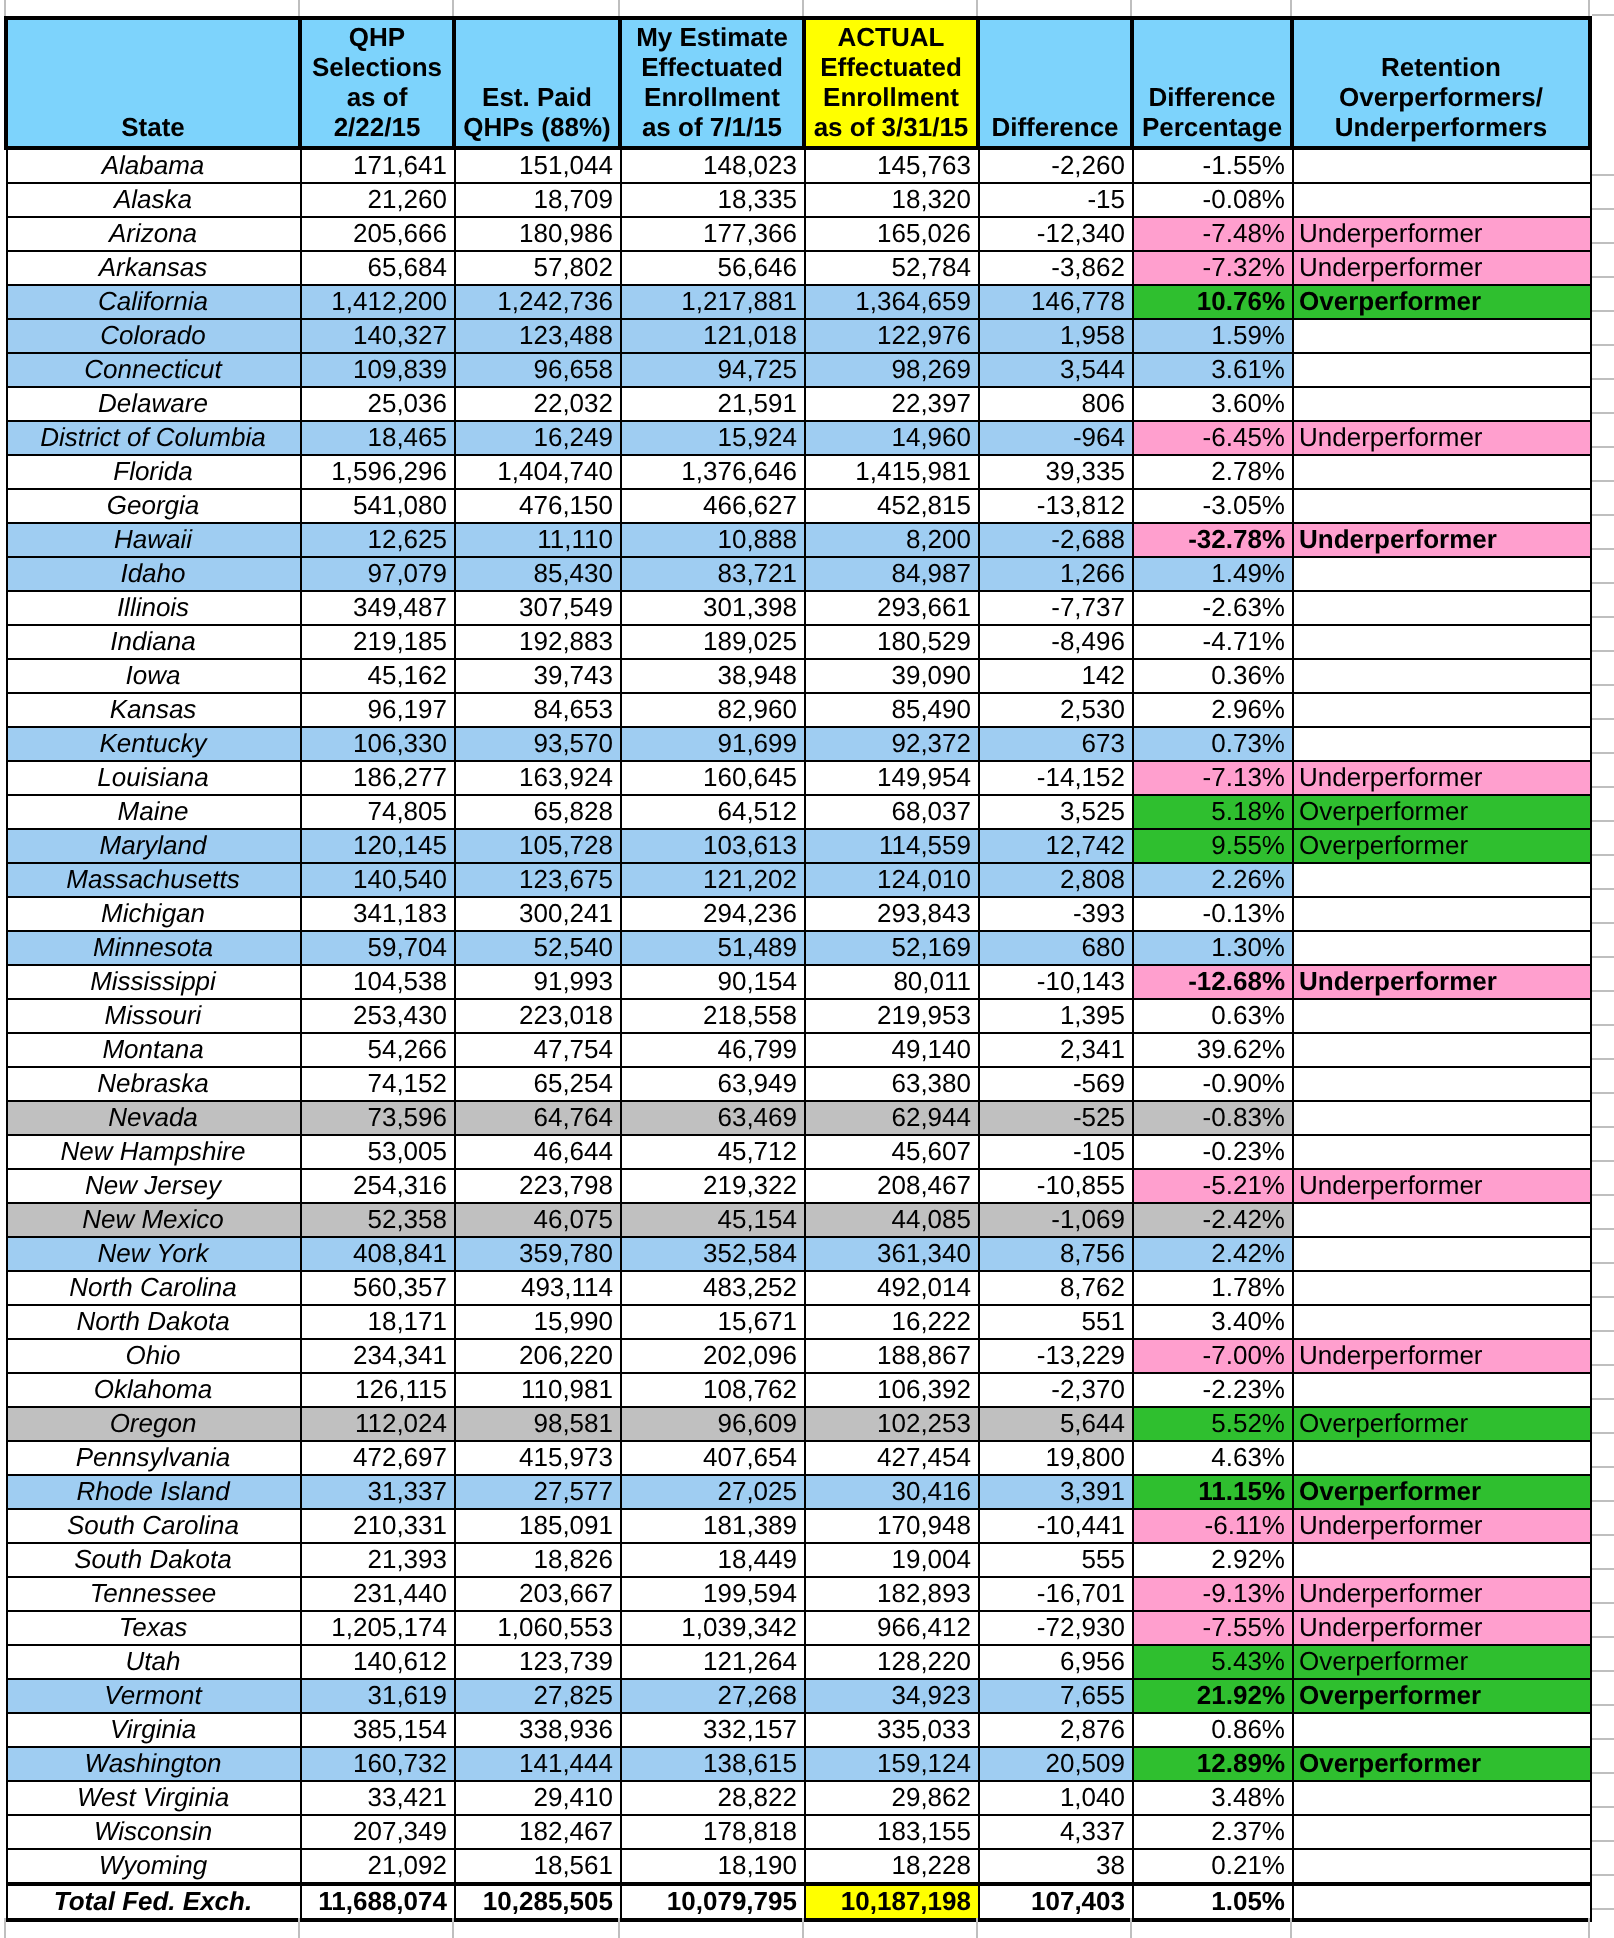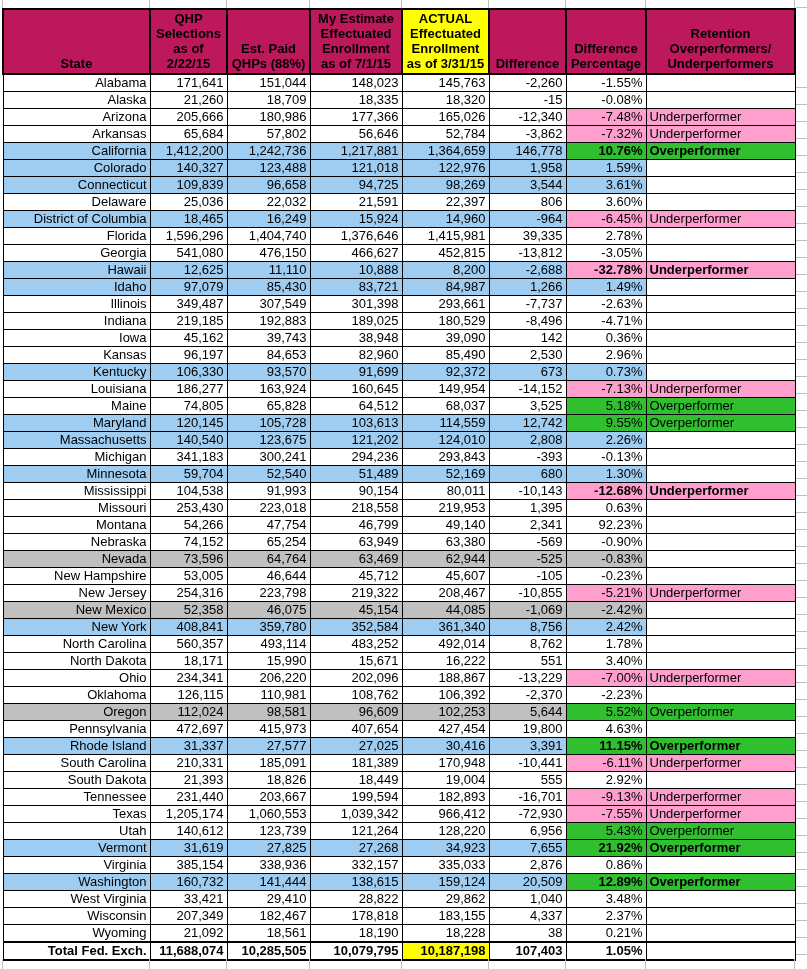--- a/index.html
+++ b/index.html
@@ -5,27 +5,27 @@
   :root{
     --blue:#9FCDF2; --gray:#C0C0C0; --pink:#FF9FCE; --green:#2FBF2F;
     --yellow:#FFFF00; --border:#000000; --marginline:#BFBFBF;
   }
   html,body{margin:0;padding:0;}
   body{width:807px;height:969px;background:#fff;font-family:"Liberation Sans",sans-serif;}
   .sheet{position:relative;width:807px;height:969px;background:#fff;overflow:hidden;}
 
   table.tbl{position:absolute;top:8px;left:2px;width:793px;border-collapse:collapse;table-layout:fixed;}
   .tbl th{border:2px solid var(--border);font-weight:bold;font-size:13px;line-height:15px;
-          text-align:center;vertical-align:bottom;white-space:pre-line;padding:1px 1px 2px 1px;background:#be185d;}
+          text-align:center;vertical-align:bottom;white-space:pre-line;padding:1px 1px 2px 1px;background:#7dd3fc;}
   .tbl th.yellow{background:var(--yellow);}
   .tbl thead tr{height:63px;}
   .tbl td{border:1px solid var(--border);font-size:13px;line-height:16px;height:16px;
           padding:0 3px;white-space:nowrap;overflow:hidden;}
   .tbl tbody tr{height:17px;}
-  td.state{text-align:right;}
+  td.state{text-align:center;font-style:italic;}
   td.num{text-align:right;}
   td.ret{text-align:left;}
   td.b{font-weight:bold;}
   .c-white{background:#fff;}
   .c-blue{background:var(--blue);}
   .c-gray{background:var(--gray);}
   .c-pink{background:var(--pink);margin-left:38px;}
   .c-green{background:var(--green);}
   .c-yellow{background:var(--yellow);}
   tr.total td{font-weight:bold;border-top:2px solid var(--border);border-bottom:2px solid var(--border);}
@@ -353,21 +353,21 @@
           <td class="num c-white">0.63%</td>
           <td class="ret c-white"></td>
         </tr>
         <tr>
           <td class="state c-white">Montana</td>
           <td class="num c-white">54,266</td>
           <td class="num c-white">47,754</td>
           <td class="num c-white">46,799</td>
           <td class="num c-white">49,140</td>
           <td class="num c-white">2,341</td>
-          <td class="num c-white">92.23%</td>
+          <td class="num c-white">39.62%</td>
           <td class="ret c-white"></td>
         </tr>
         <tr>
           <td class="state c-white">Nebraska</td>
           <td class="num c-white">74,152</td>
           <td class="num c-white">65,254</td>
           <td class="num c-white">63,949</td>
           <td class="num c-white">63,380</td>
           <td class="num c-white">-569</td>
           <td class="num c-white">-0.90%</td>

